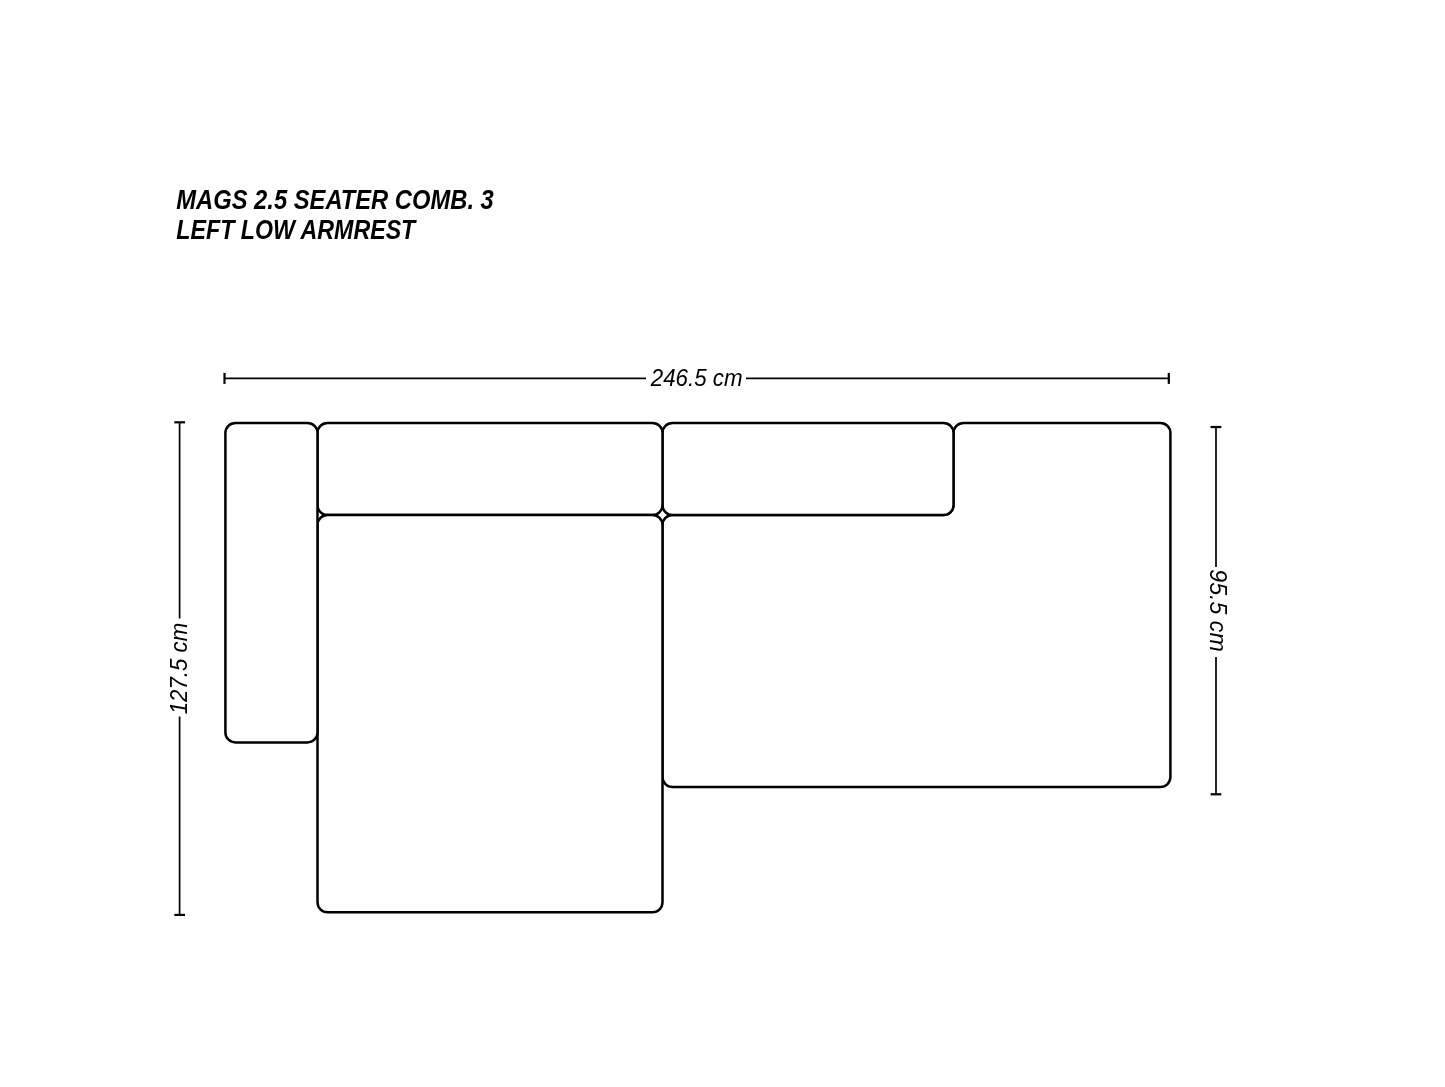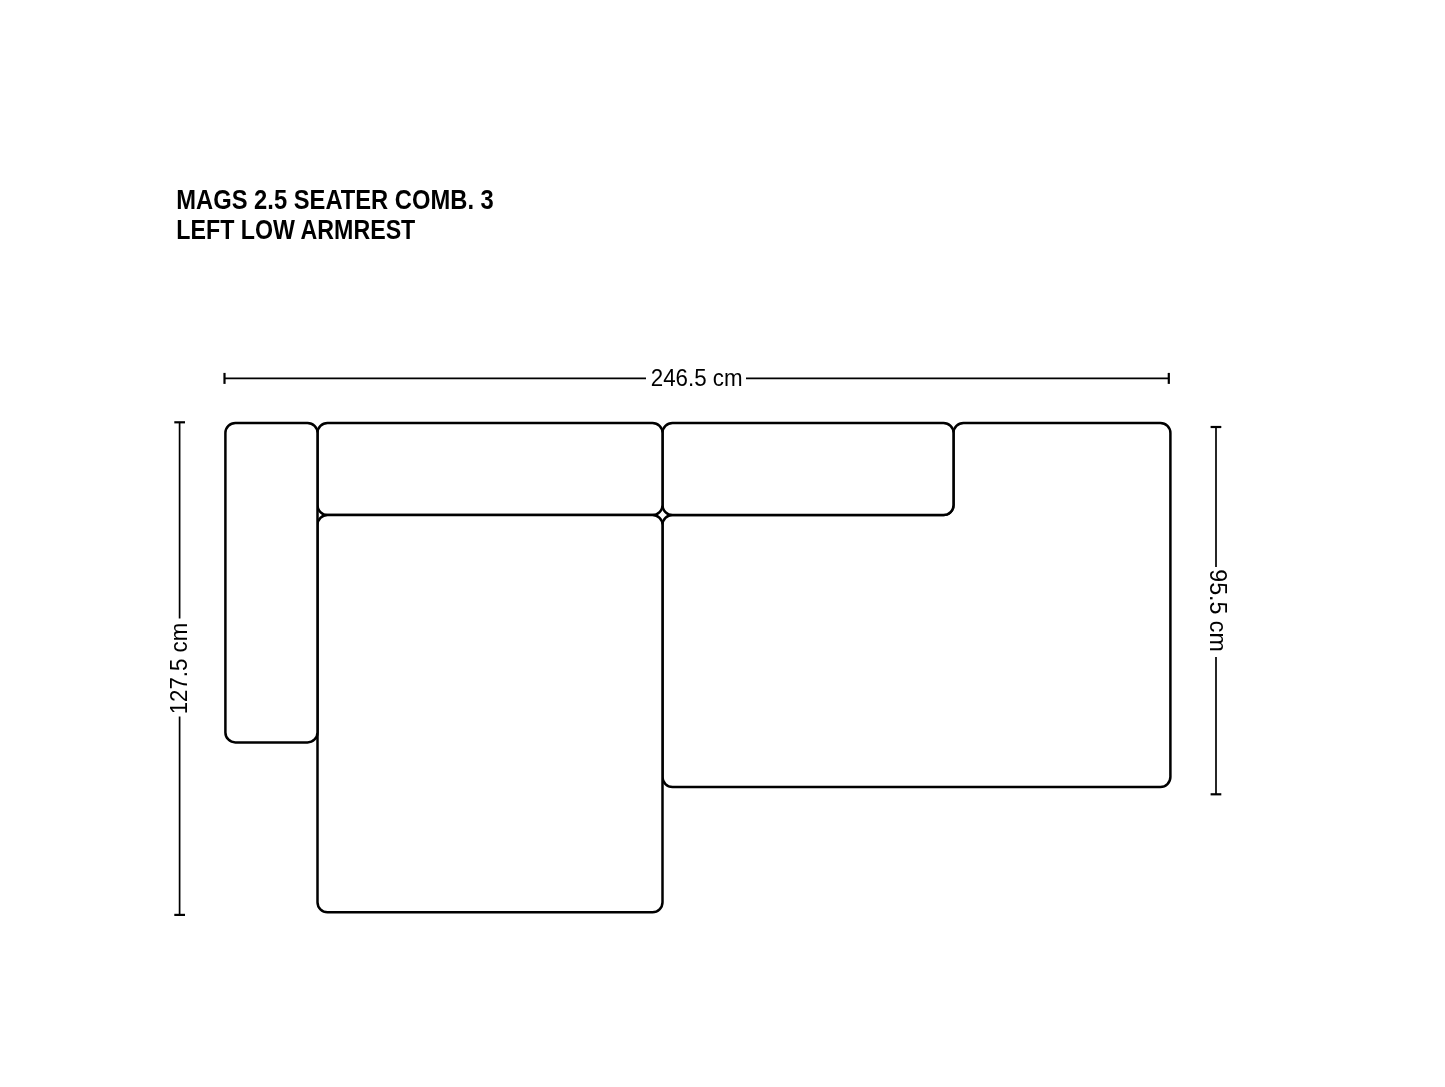--- a/index.html
+++ b/index.html
@@ -1,17 +1,17 @@
 <!DOCTYPE html>
 <html><head>
 <meta charset="utf-8">
 <style>
   html,body{margin:0;padding:0;background:#ffffff;}
   .page{position:relative;width:1300px;height:1087px;background:#ffffff;overflow:hidden;
-        font-family:"Liberation Sans", sans-serif;}
+        font-family:"Liberation Sans", sans-serif;font-style:italic;}
 </style>
 </head>
 <body>
 <div class="page">
 <svg width="1445" height="1087" viewBox="0 0 1445 1087" xmlns="http://www.w3.org/2000/svg">
 
   <rect x="0" y="0" width="1445" height="1087" fill="#ffffff"></rect>
 
   <text x="176.3" y="209.0" font-family="Liberation Sans, sans-serif" font-size="27px" font-weight="bold" fill="#000000" textLength="317.5" lengthAdjust="spacingAndGlyphs">MAGS 2.5 SEATER COMB. 3</text>
   <text x="176.3" y="238.6" font-family="Liberation Sans, sans-serif" font-size="27px" font-weight="bold" fill="#000000" textLength="239" lengthAdjust="spacingAndGlyphs">LEFT LOW ARMREST</text>

